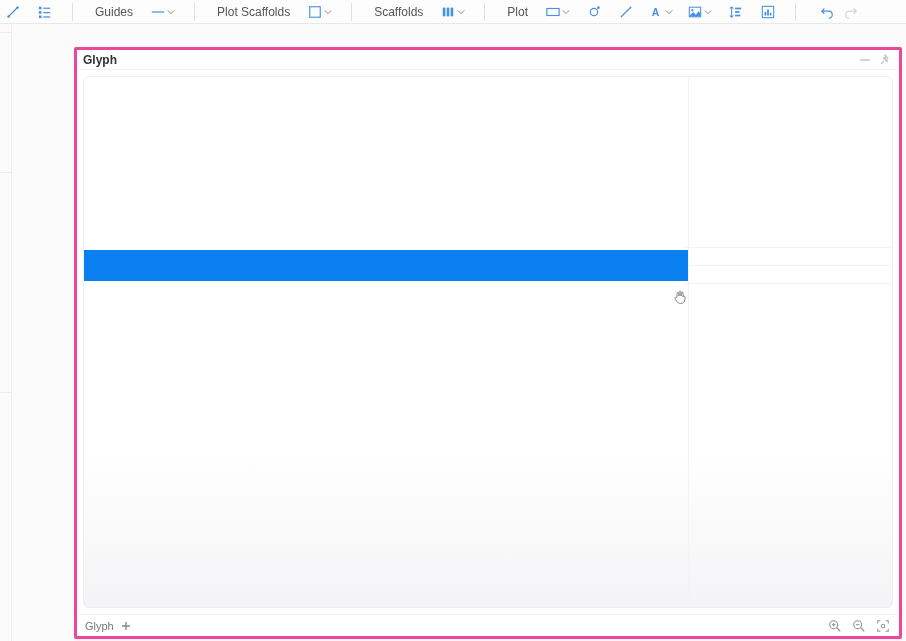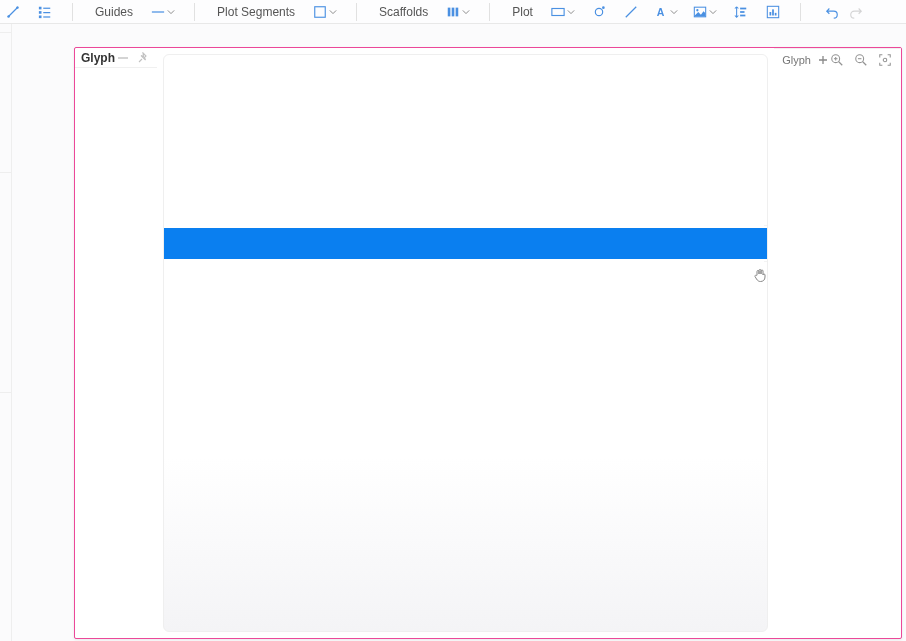--- a/index.html
+++ b/index.html
@@ -75,25 +75,25 @@
       background: #eee;
     }
 
     .panel {
       position: absolute;
       left: 74px;
       top: 47px;
       width: 828px;
       height: 592px;
       background: #fff;
-      border: 1px solid #ec4899;
+      border: 3px solid #ec4899;
       border-radius: 2px;
       box-shadow: 0 1px 3px rgba(0,0,0,0.08);
       display: flex;
-      flex-direction: row;
+      flex-direction: column;
     }
     .panel-header {
       height: 20px;
       display: flex;
       align-items: center;
       padding: 0 6px;
       border-bottom: 1px solid #f0f0f0;
     }
     .panel-title {
       font-weight: 700;
@@ -197,21 +197,21 @@
       </svg>
     <span class="chev">
       <svg width="8" height="8" viewBox="0 0 10 10">
           <path d="M1 3 L5 7 L9 3" stroke="#888" stroke-width="1.2" fill="none"></path>
         </svg>
     </span>
   </span>
 
   <span class="tb-sep"></span>
 
-  <span class="tb-label">Plot Segments</span>
+  <span class="tb-label">Plot Scaffolds</span>
   <span class="tb-dd">
     <svg width="14" height="14" viewBox="0 0 16 16">
         <rect x="2" y="2" width="12" height="12" fill="none" stroke="#4a90e2" stroke-width="1.3"></rect>
       </svg>
     <span class="chev">
       <svg width="8" height="8" viewBox="0 0 10 10">
           <path d="M1 3 L5 7 L9 3" stroke="#888" stroke-width="1.2" fill="none"></path>
         </svg>
     </span>
   </span>

